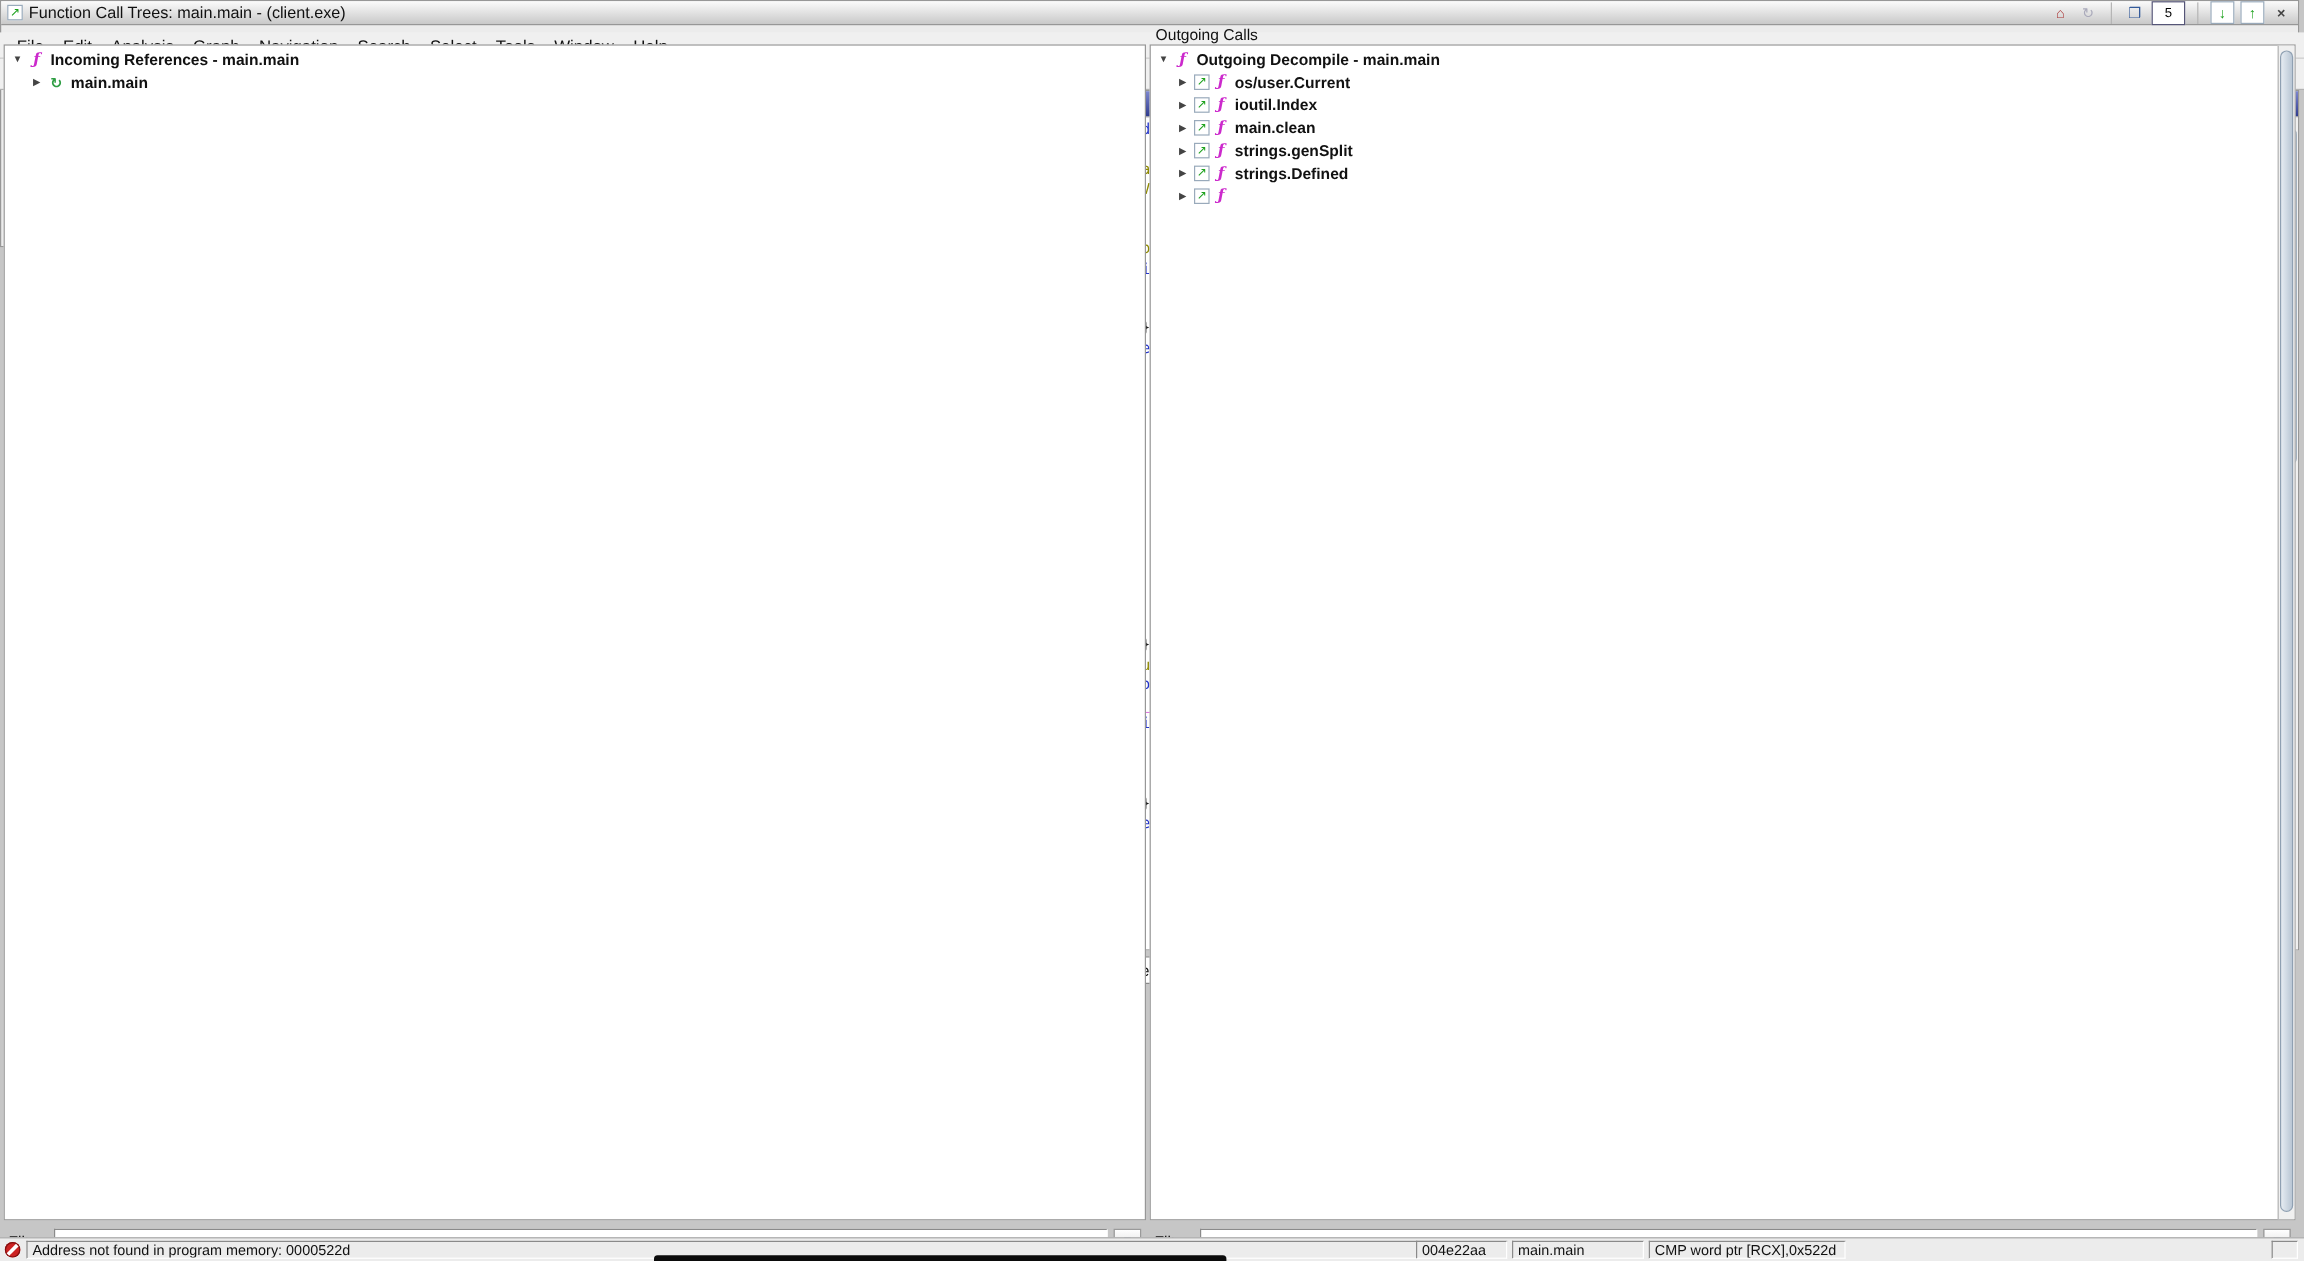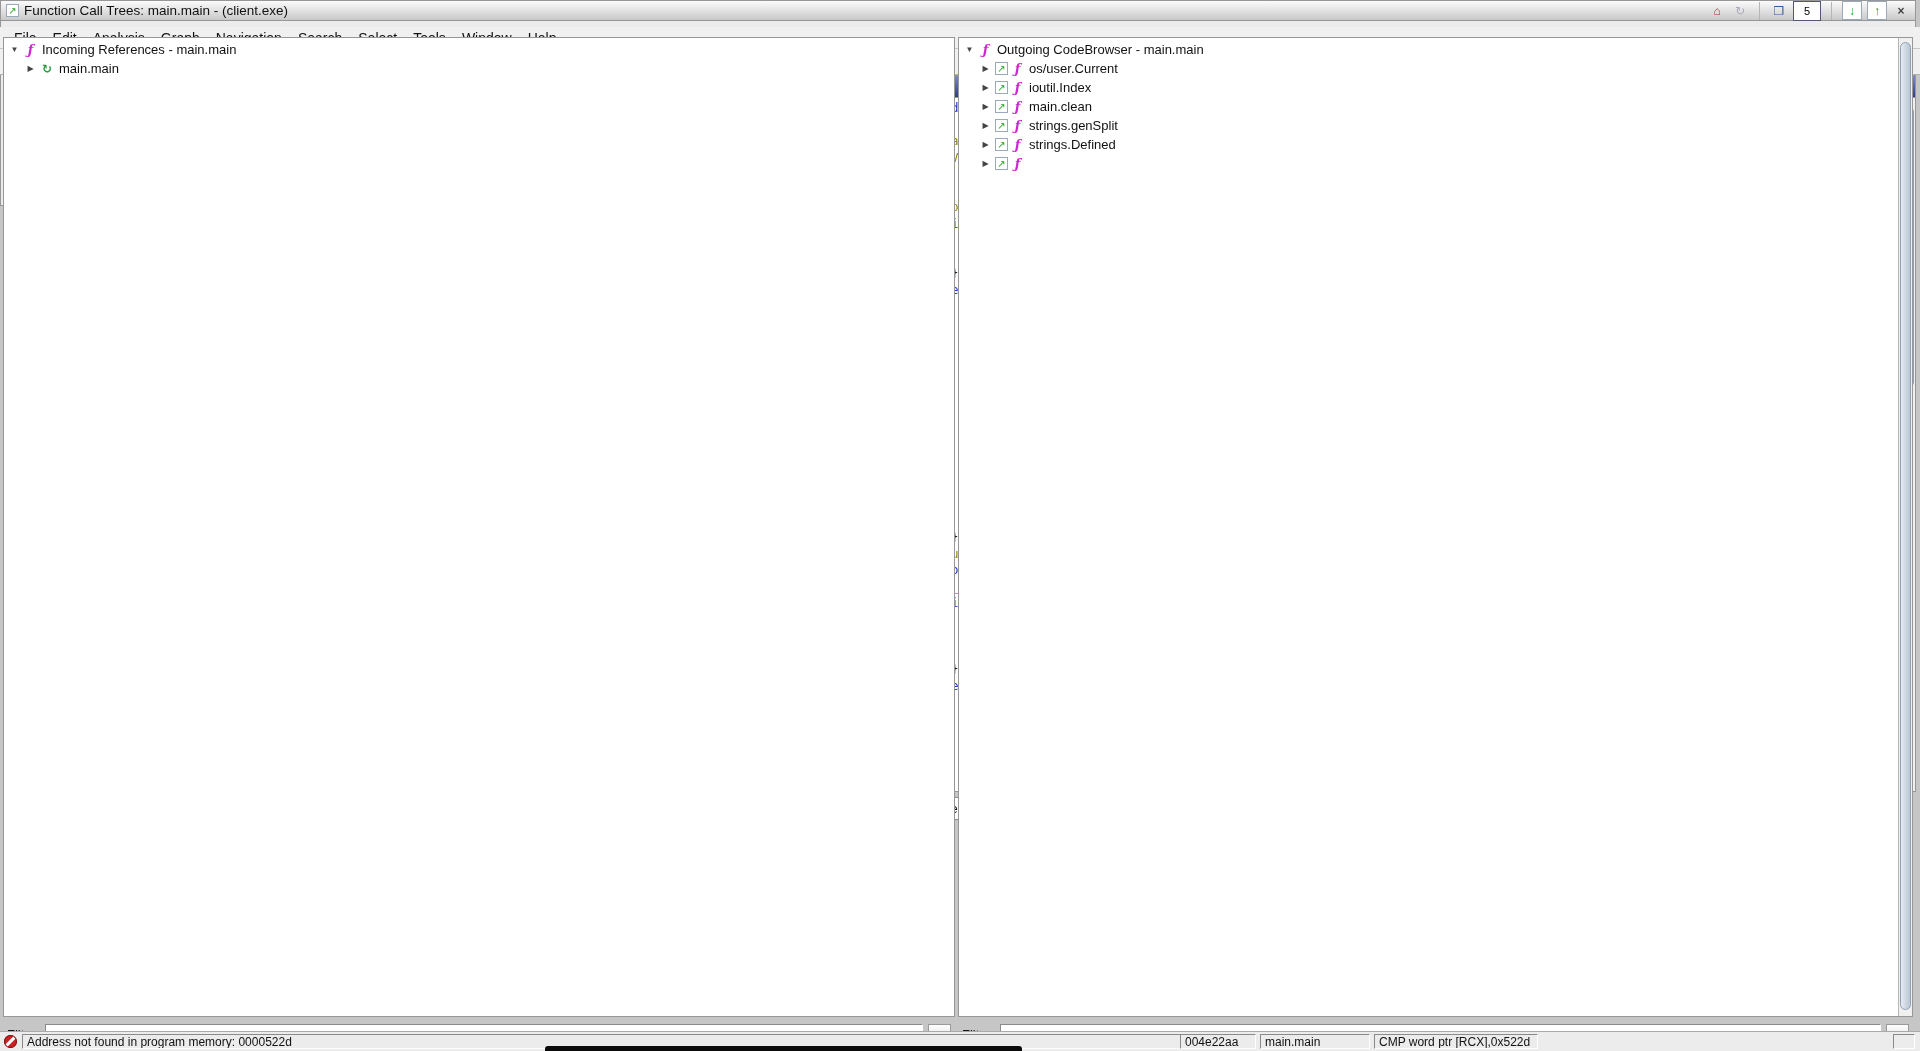--- a/index.html
+++ b/index.html
@@ -25,21 +25,21 @@
   
   .panel{position:absolute;background:#fff;border:1px solid #979797;box-sizing:border-box;}
   .phead{height:22px;background:linear-gradient(#fdfdfd,#cdcdcd);border-bottom:1px solid #979797;display:flex;align-items:center;padding:0 5px;font-size:14px;gap:4px;box-sizing:border-box;}
   .phead .ptitle{flex:1;white-space:nowrap;overflow:hidden;}
   .phead-btn{width:18px;height:17px;display:inline-flex;align-items:center;justify-content:center;font-size:12px;color:#444;position:relative;}
   .phead.active{background:linear-gradient(#7d87cf,#2f3b8e);color:#fff;}
   .phead.active .phead-btn{color:#e8e8f5;}
   
   .trow{display:flex;align-items:center;gap:3px;white-space:nowrap;font-size:13px;cursor:default;}
   .texp{width:13px;flex:none;font-size:8px;color:#444;text-align:center;}
-  .tlabel{padding:0 2px;}
+  .tlabel{padding:0 2px;font-weight:bold;}
   .tl-fn{color:#2233cc;}
   .trow.sel{background:#2e5e78;}
   .trow.sel .tlabel{color:#fff;}
   .tree-pt .trow{height:18px;}
   .tree-sym .trow{height:19.5px;}
   .tree-dtm .trow{height:21px;}
   .tree-call .trow{height:19px;}
   .i-fn{font-family:"DejaVu Serif",serif;font-style:italic;font-weight:bold;color:#cc29cc;font-size:13px;width:13px;text-align:center;flex:none;}
   .i-folder,.i-folder-open,.ic-folder{width:15px;height:11px;background:linear-gradient(#f6d36e,#d9a437);border:1px solid #8a6a20;border-radius:1px;position:relative;flex:none;display:inline-block;}
   .i-folder::before,.i-folder-open::before,.ic-folder::before{content:"";position:absolute;top:-3px;left:0;width:7px;height:2px;background:#e7bd52;border:1px solid #8a6a20;border-bottom:none;}
@@ -683,25 +683,26 @@
             <span class="tlabel">Incoming References - main.main</span>
           </div>
           <div class="trow" style="padding-left: 20px;">
             <span class="texp">▶</span>
             <span class="ticon i-recycle">↻</span>
             <span class="tlabel">main.main</span>
           </div>
         </div>
     </div>
     <div class="cpane" id="cp-out">
+      <div class="cpane-label">Outgoing Calls</div>
       <div class="ctree tree-call">
           <div class="trow" style="padding-left: 4px;">
             <span class="texp">▼</span>
             <span class="ticon i-fn">ƒ</span>
-            <span class="tlabel">Outgoing CodeBrowser - main.main</span>
+            <span class="tlabel">Outgoing Decompile - main.main</span>
           </div>
           <div class="trow" style="padding-left: 20px;">
             <span class="texp">▶</span>
             <span class="ticon i-callext">↗</span>
             <span class="ticon i-fn">ƒ</span>
             <span class="tlabel">os/user.Current</span>
           </div>
           <div class="trow" style="padding-left: 20px;">
             <span class="texp">▶</span>
             <span class="ticon i-callext">↗</span>

